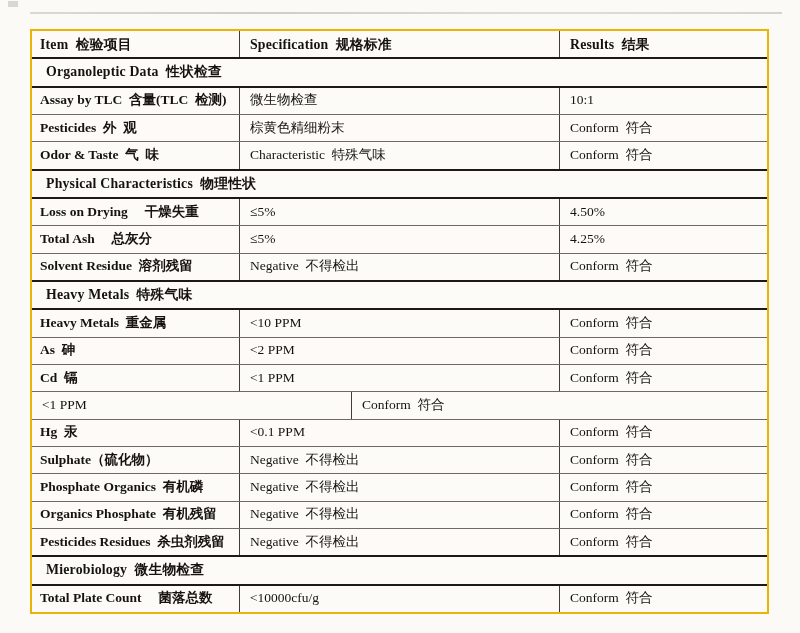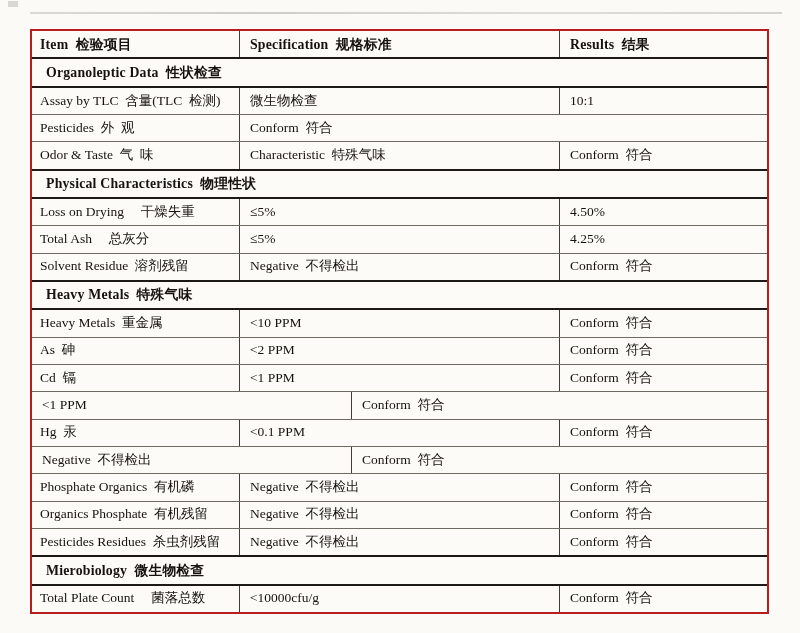--- a/index.html
+++ b/index.html
@@ -22,43 +22,42 @@
     left: 8px; top: 1px;
     width: 10px; height: 6px;
     background: #c9c7c1;
     opacity: .7;
   }
   .coa-table {
     position: absolute;
     left: 30px; top: 29px;
     width: 739px; height: 585px;
     box-sizing: border-box;
-    border: 2px solid #b91c1c;
+    border: 2px solid #eab308;
     background: #fcfbf8;
     display: flex;
     flex-direction: column;
-    justify-content: flex-end;
   }
   .row {
     flex: 1 1 0;
     display: flex;
     align-items: stretch;
     box-sizing: border-box;
     min-height: 0;
   }
   .cell {
     display: flex;
     align-items: center;
     box-sizing: border-box;
     white-space: pre-wrap;
     font-size: 13.5px;
     line-height: 1.1;
     overflow: hidden;
   }
-  .c1 { width: 208px; padding-left: 8px;  border-right: 1px solid #403d38; }
+  .c1 { width: 208px; padding-left: 8px;  border-right: 1px solid #403d38; font-weight: bold; }
   .c2 { width: 320px; padding-left: 10px; border-right: 1px solid #403d38; }
   .c3 { flex: 1;      padding-left: 10px; }
   .bold { font-weight: 700; font-size: 13.8px; letter-spacing: .2px; }
   .section-cell {
     flex: 1;
     display: flex;
     align-items: center;
     padding-left: 14px;
     font-weight: 700;
     font-size: 13.8px;
@@ -84,20 +83,21 @@
 <div class="row thick-top">
       <div class="section-cell">Organoleptic Data  性状检查</div>
     </div>
     <div class="row thick-top">
       <div class="cell c1">Assay by TLC  含量(TLC  检测)</div>
       <div class="cell c2">微生物检查</div>
       <div class="cell c3">10:1</div>
     </div>
     <div class="row thin-top">
       <div class="cell c1">Pesticides  外  观</div>
+      <div class="cell c2">棕黄色精细粉末</div>
       <div class="cell c3">Conform  符合</div>
     </div>
     <div class="row thin-top">
       <div class="cell c1">Odor &amp; Taste  气  味</div>
       <div class="cell c2">Characteristic  特殊气味</div>
       <div class="cell c3">Conform  符合</div>
     </div>
     <div class="row thick-top">
       <div class="section-cell">Physical Characteristics  物理性状</div>
     </div>
@@ -137,20 +137,21 @@
     <div class="row thin-top">
       <div class="cell c2">&lt;1 PPM</div>
       <div class="cell c3">Conform  符合</div>
     </div>
     <div class="row thin-top">
       <div class="cell c1">Hg  汞</div>
       <div class="cell c2">&lt;0.1 PPM</div>
       <div class="cell c3">Conform  符合</div>
     </div>
     <div class="row thin-top">
+      <div class="cell c1">Sulphate（硫化物）</div>
       <div class="cell c2">Negative  不得检出</div>
       <div class="cell c3">Conform  符合</div>
     </div>
     <div class="row thin-top">
       <div class="cell c1">Phosphate Organics  有机磷</div>
       <div class="cell c2">Negative  不得检出</div>
       <div class="cell c3">Conform  符合</div>
     </div>
     <div class="row thin-top">
       <div class="cell c1">Organics Phosphate  有机残留</div>

